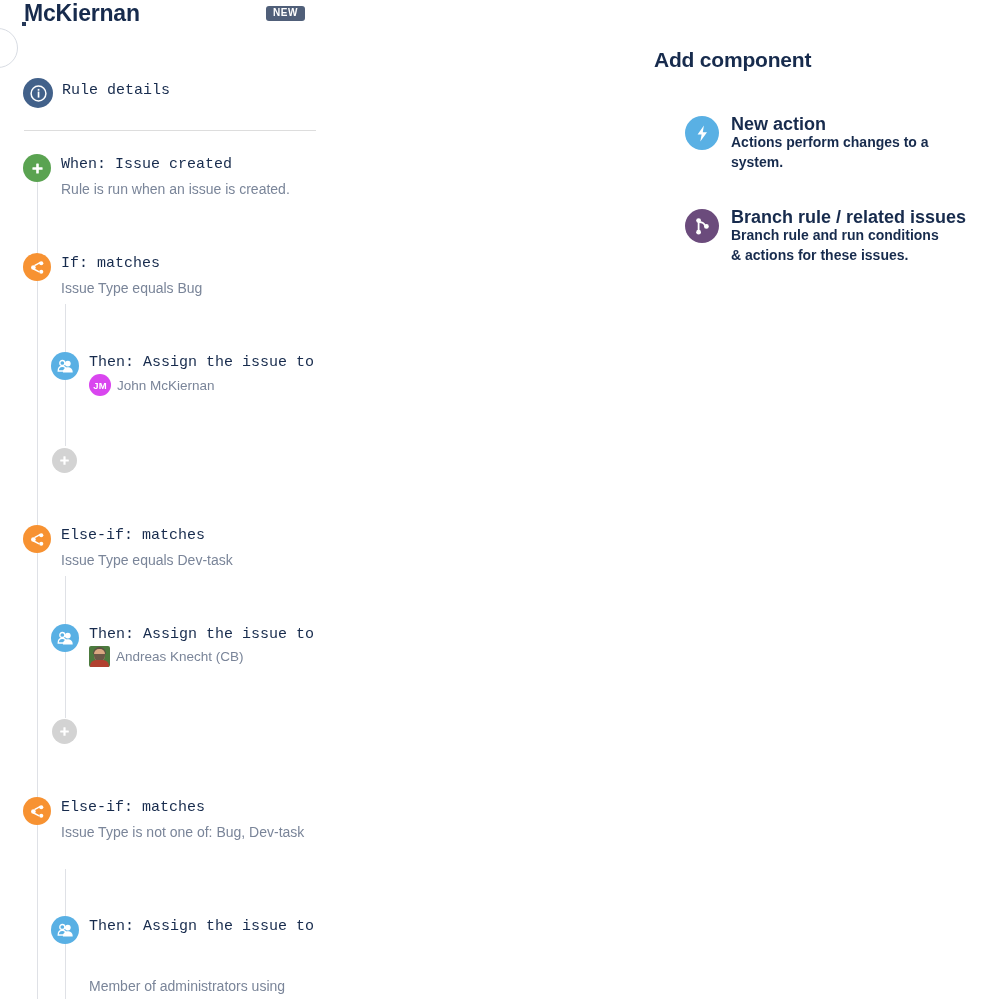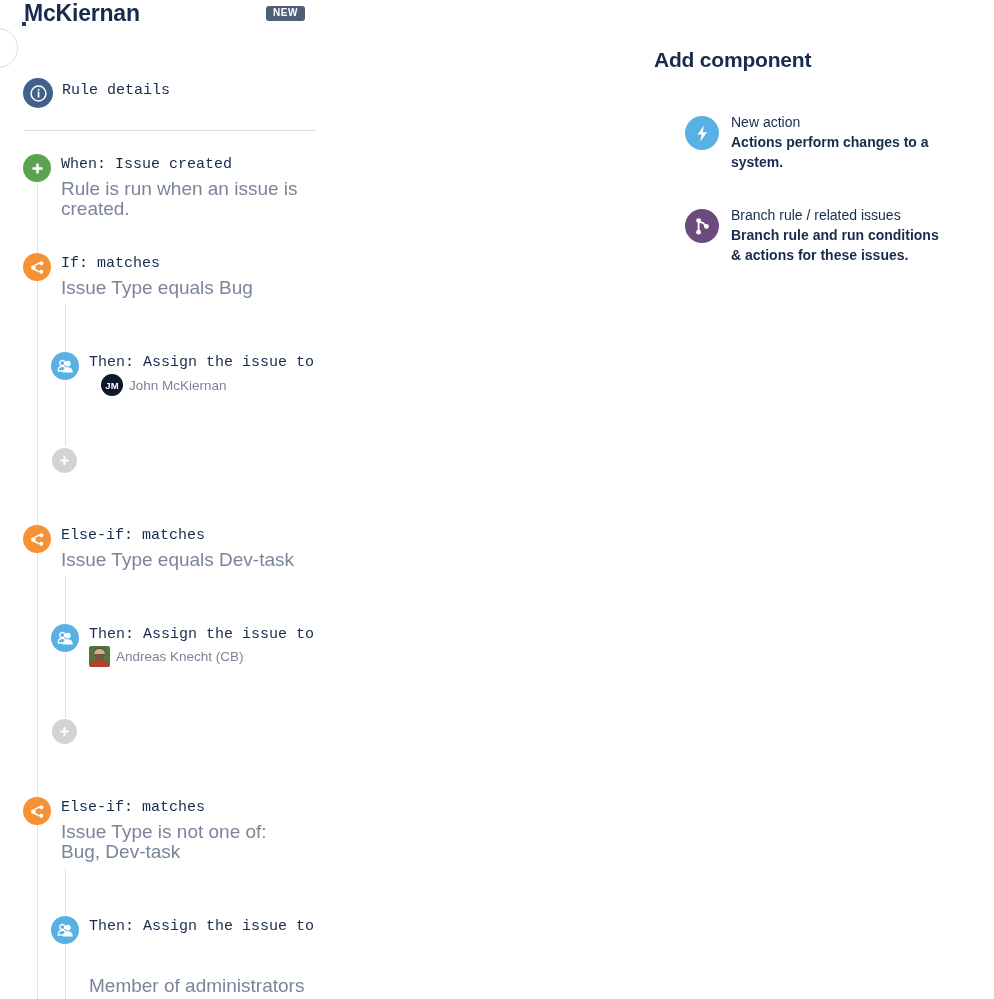--- a/index.html
+++ b/index.html
@@ -98,21 +98,21 @@
     top: 2px;
     font-size: 15px;
     color: #172b4d;
     white-space: nowrap;
     font-family: Liberation Mono, monospace;
   }
   .node-sub {
     position: absolute;
     left: 38px;
     top: 25px;
-    font-size: 19px;
+    font-size: 14px;
     color: #7a8599;
     line-height: 20px;
     width: 244px;
   }
 
   
   .ic-info   { background: #42618a; }
   .ic-green  { background: #5aa351; }
   .ic-orange { background: #f79232; }
   .ic-blue   { background: #59b0e4; }
@@ -147,30 +147,29 @@
     position: absolute;
     left: 38px;
     top: 22px;
     display: flex;
     align-items: center;
   }
   .avatar-initials {
     width: 22px;
     height: 22px;
     border-radius: 50%;
-    background: #0f172a;
+    background: #d946ef;
     color: #ffffff;
     font-size: 9.5px;
     font-weight: bold;
     display: flex;
     align-items: center;
     justify-content: center;
     letter-spacing: 0.2px;
     flex: none;
-    margin-left: 12px;
   }
   .avatar-photo {
     width: 21px;
     height: 21px;
     border-radius: 2px;
     flex: none;
     position: relative;
     overflow: hidden;
     background: #4c7a3e;
   }
@@ -227,22 +226,22 @@
     display: flex;
     align-items: center;
     justify-content: center;
   }
   .comp-blue   { background: #59b0e4; }
   .comp-purple { background: #6b4b7c; }
   .component-title {
     position: absolute;
     left: 46px;
     top: -2px;
-    font-size: 14px;
-    font-weight: normal;
+    font-size: 18px;
+    font-weight: bold;
     color: #172b4d;
     white-space: nowrap;
   }
   .component-desc {
     position: absolute;
     left: 46px;
     top: 16px;
     width: 210px;
     font-size: 14px;
     color: #172b4d;

